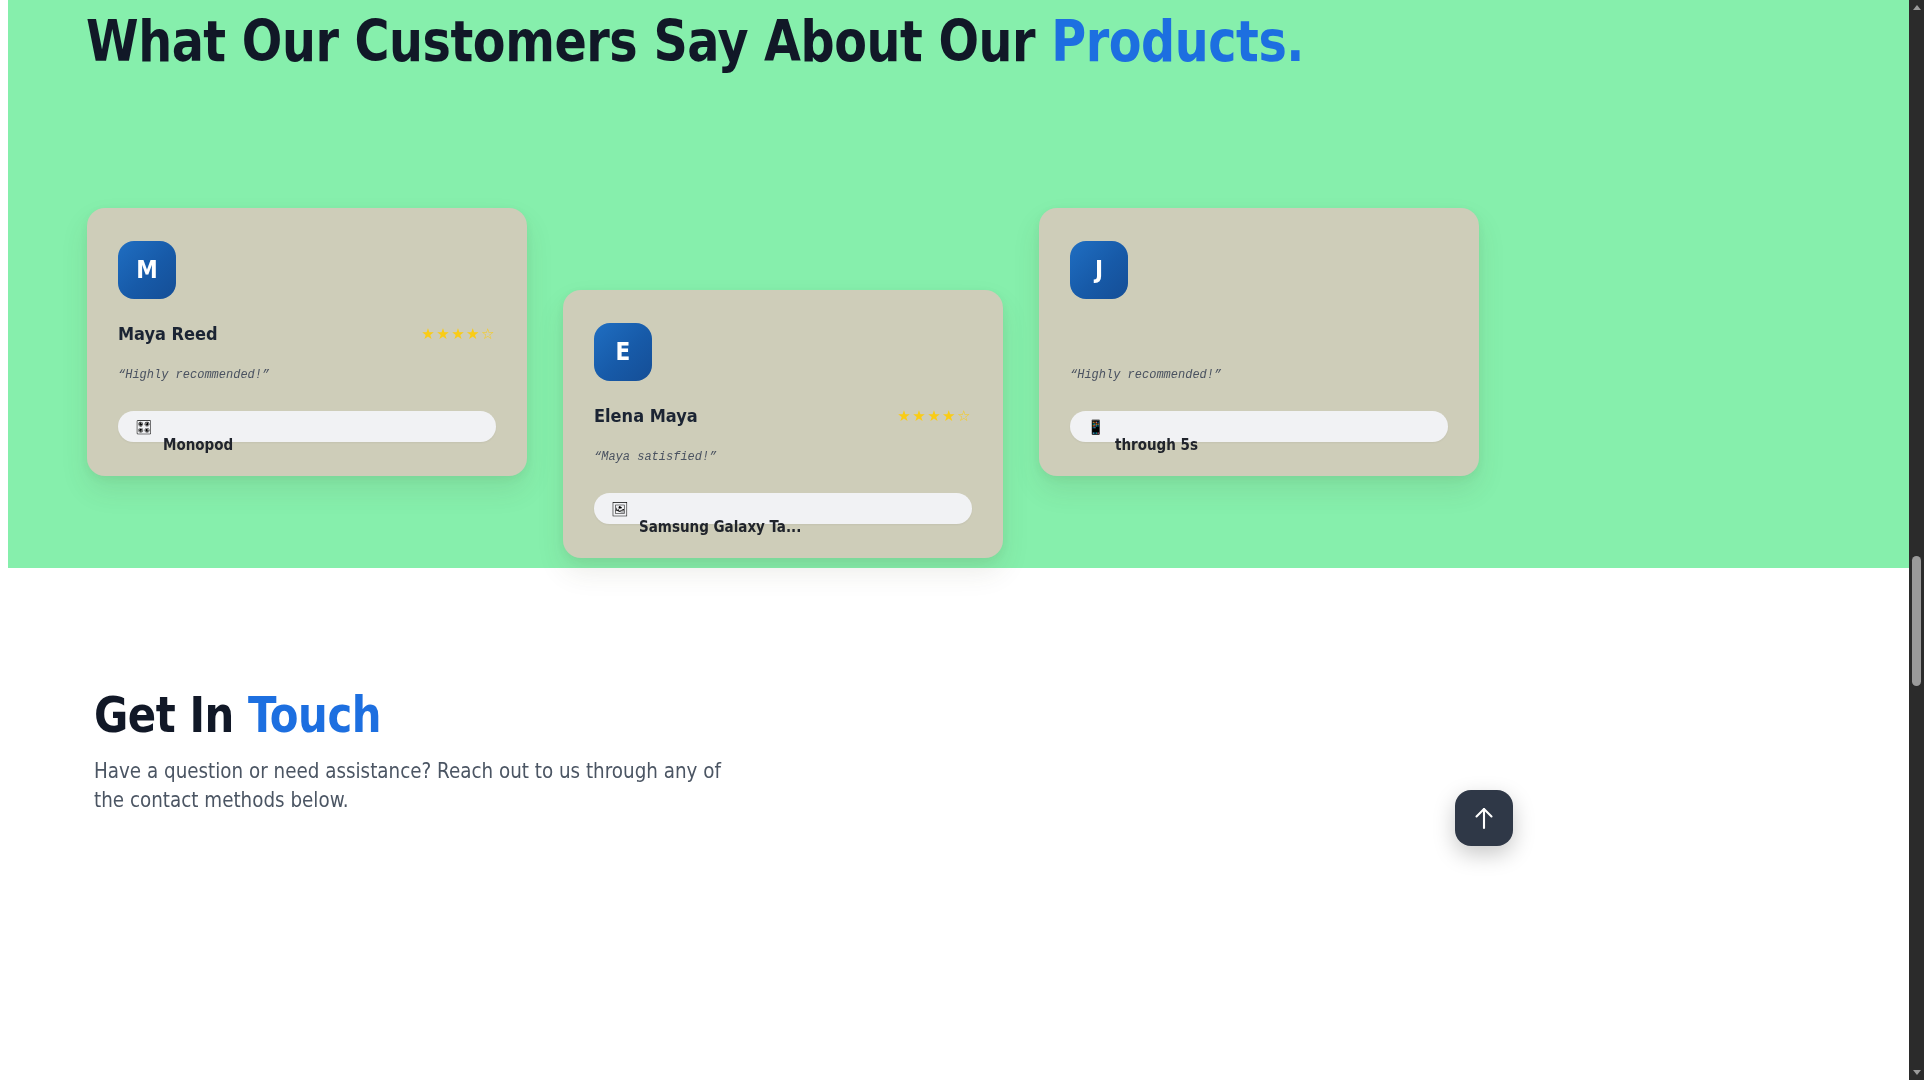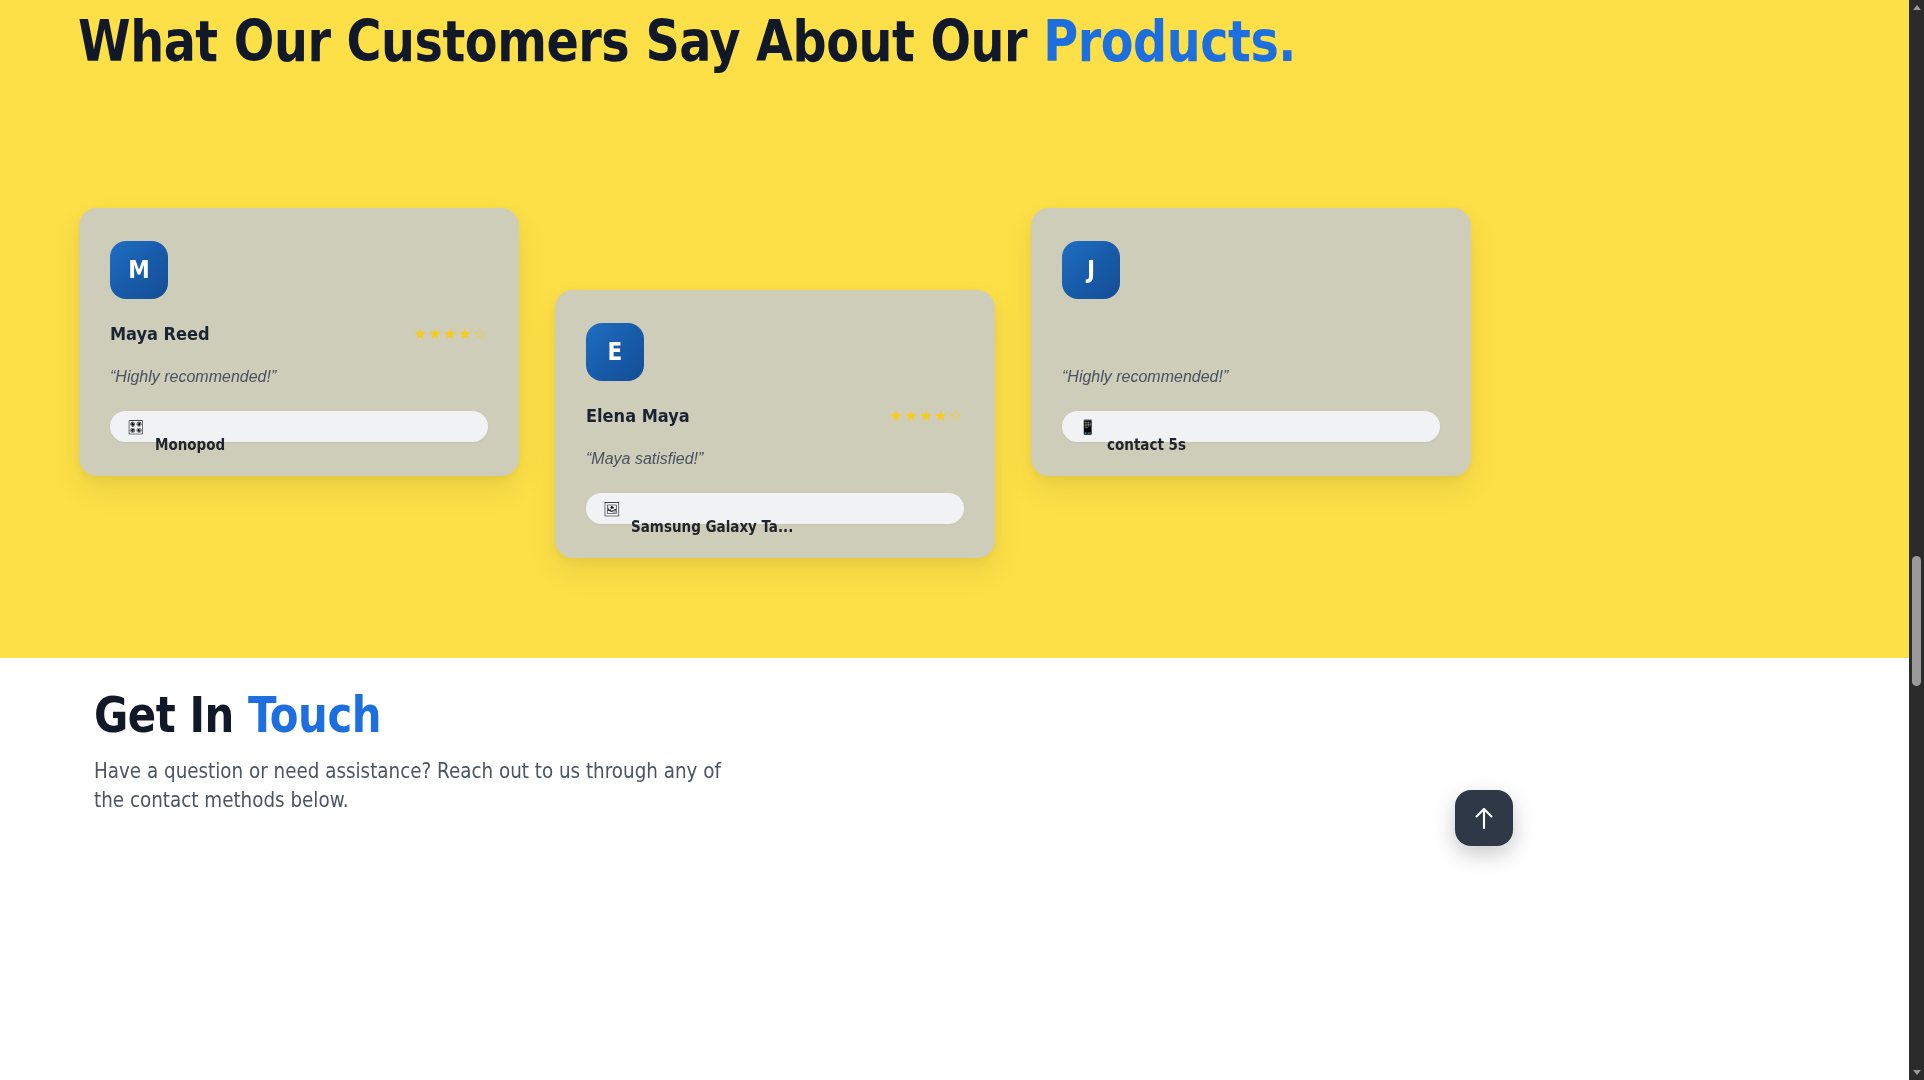--- a/index.html
+++ b/index.html
@@ -12,24 +12,24 @@
   #stage {
     position: absolute;
     left: 0; top: 0;
     width: 1924px; height: 1080px;
     overflow: hidden;
   }
 
   
   .section-testimonials {
     position: absolute;
-    left: 0; top: 0;
+    left: 8px; top: 0;
     width: 1909px;
-    height: 658px;
-    background: #fde047;
+    height: 568px;
+    background: #86efac;
   }
   .section-contact {
     position: absolute;
     left: 0; top: 658px;
     width: 1909px;
     height: 422px;
     background: #ffffff;
   }
 
   
@@ -128,22 +128,22 @@
     color: #facc15;
     line-height: 1;
     white-space: nowrap;
   }
   .stars .empty { color: #facc15; }
 
   .quote {
     position: absolute;
     left: 31px;
     top: 160px;
-    font-family: Liberation Sans, sans-serif;
-    font-size: 16px;
+    font-family: Liberation Mono, monospace;
+    font-size: 12px;
     font-style: italic;
     color: #4a5260;
     white-space: nowrap;
   }
 
   .product-pill {
     position: absolute;
     left: 31px;
     top: 203px;
     width: 378px;
@@ -246,21 +246,21 @@
         <span class="pill-emoji">🎛</span>
         <span class="pill-label">Monopod</span>
       </div>
     </div>
 
     <div class="card card-3">
       <div class="avatar">J</div>
       <div class="quote">“Highly recommended!”</div>
       <div class="product-pill">
         <span class="pill-emoji">📱</span>
-        <span class="pill-label">contact 5s</span>
+        <span class="pill-label">through 5s</span>
       </div>
     </div>
 
     <div class="card card-2">
       <div class="avatar">E</div>
       <div class="card-head">
         <span class="reviewer-name">Elena Maya</span>
         <span class="stars"><span>★★★★</span><span class="empty">☆</span></span>
       </div>
       <div class="quote">“Maya satisfied!”</div>

